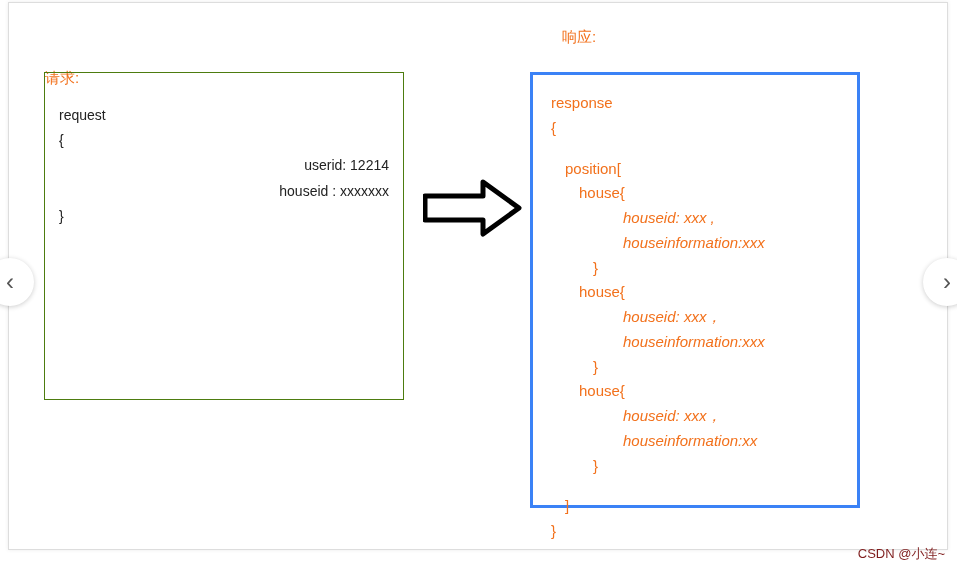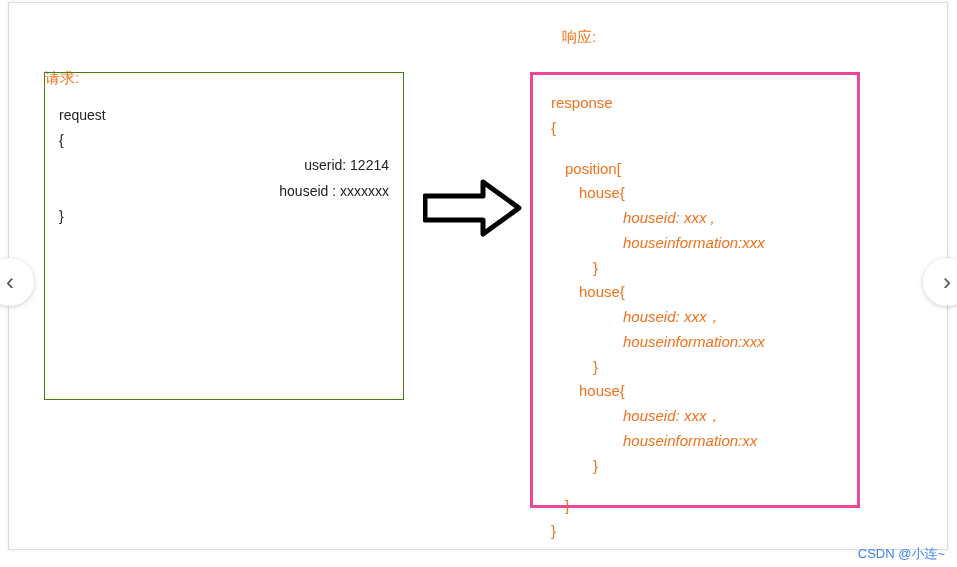--- a/index.html
+++ b/index.html
@@ -55,21 +55,21 @@
       top: 176px;
       width: 100px;
       height: 64px;
     }
     .response-box {
       position: absolute;
       left: 530px;
       top: 72px;
       width: 330px;
       height: 436px;
-      border: 3px solid #ec4899;
+      border: 3px solid #3b82f6;
       padding: 16px 18px 16px 18px;
       font-size: 15px;
       line-height: 1.65;
       color: #f2711c;
     }
     .lv0 { padding-left: 0; }
     .lv1 { padding-left: 14px; margin-top: 16px; }
     .lv2 { padding-left: 28px; }
     .lv3 { padding-left: 42px; }
     .lv4 { padding-left: 72px; font-style: italic; }
@@ -86,21 +86,21 @@
       font-size: 24px;
       color: #555;
       cursor: pointer;
     }
     .nav-prev { left: -14px; top: 258px; }
     .nav-next { right: -14px; top: 258px; }
     .watermark {
       position: absolute;
       right: 12px;
       bottom: 4px;
-      color: #3b82f6;
+      color: #7f1d1d;
       font-size: 13px;
     }
   </style>
 </head>
 <body>
 
 <div class="outer-frame"></div>
 
 <div class="label-request">请求:</div>
 <div class="label-response">响应:</div>

